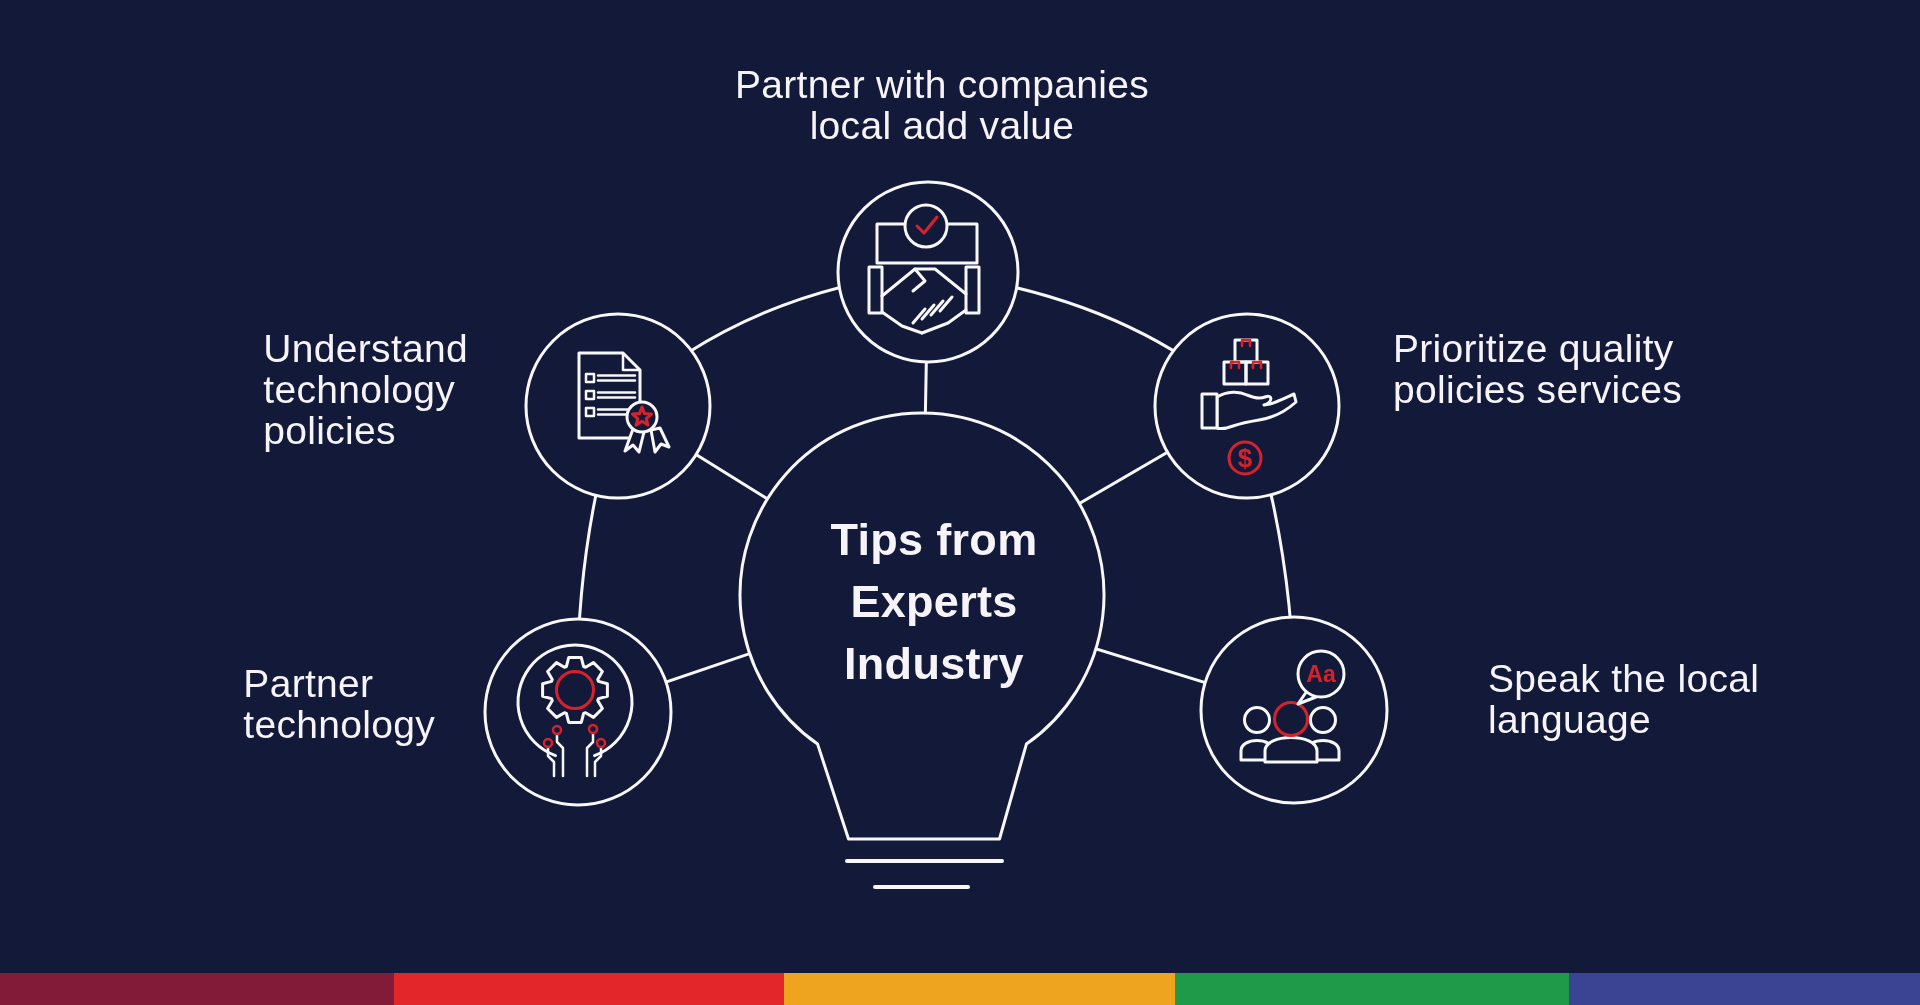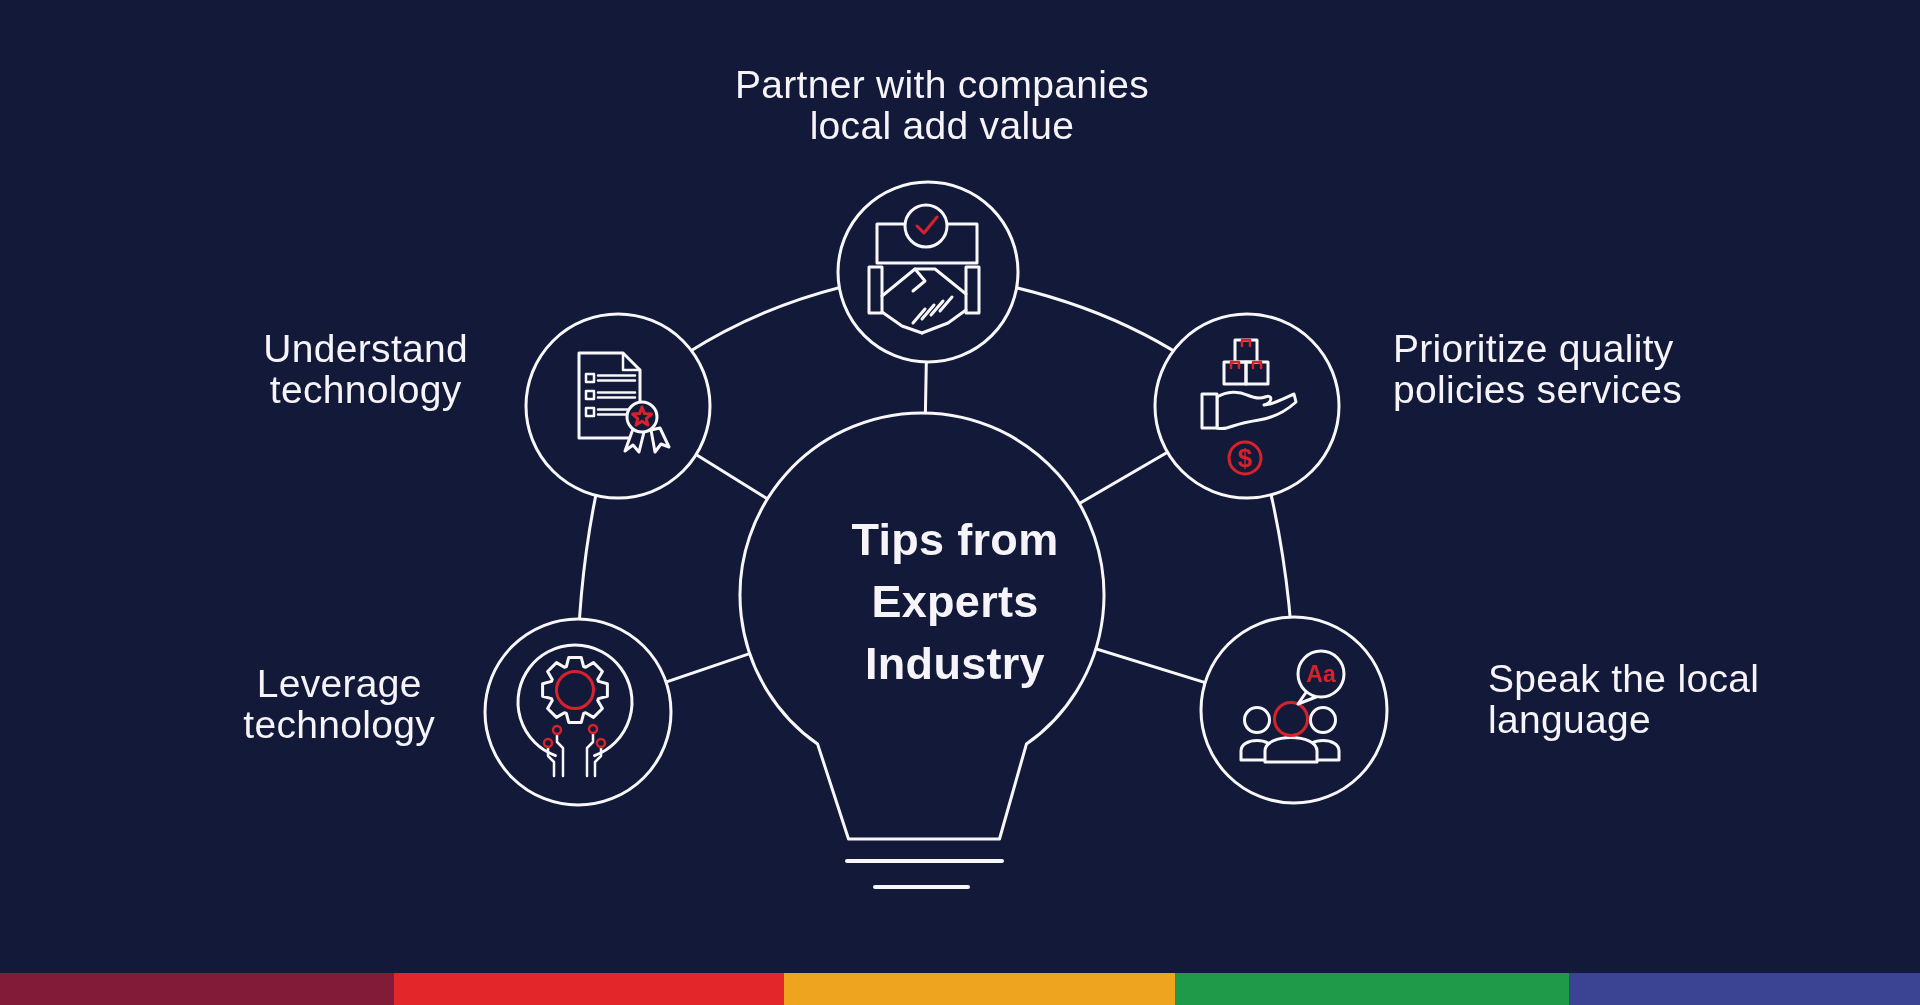--- a/index.html
+++ b/index.html
@@ -8,21 +8,21 @@
   .diagram-svg{position:absolute;left:0;top:0;}
   .ln{stroke:var(--line);stroke-width:3;fill:none;stroke-linecap:round;stroke-linejoin:round;}
   .thin{stroke-width:2.5;}
   .thick{stroke-width:4;}
   .fillbg{fill:var(--bg);}
   .red{stroke:var(--accent);}
   .redtext{fill:var(--accent);stroke:none;font-weight:bold;font-family:"Liberation Sans",sans-serif;}
   .label{position:absolute;color:var(--text);font-size:39px;line-height:41px;letter-spacing:.3px;}
   .label div{white-space:nowrap;}
   .label-center{text-align:center;}
-  .label-right{text-align:center;}
+  .label-right{text-align:left;}
   .label-left{text-align:left;}
   .title{position:absolute;color:var(--text);font-size:45px;line-height:62px;font-weight:700;text-align:center;letter-spacing:.3px;}
   .stripe{position:absolute;left:0;bottom:0;width:1920px;height:32px;display:flex;}
   .stripe > div{height:100%;}
   .seg1{width:394px;background:var(--stripe1);}
   .seg2{width:390px;background:var(--stripe2);}
   .seg3{width:391px;background:var(--stripe3);}
   .seg4{width:394px;background:var(--stripe4);}
   .seg5{width:351px;background:var(--stripe5);}
 </style>
@@ -114,38 +114,39 @@
       <circle class="ln fillbg" cx="-37" cy="10" r="12.5"></circle>
       <circle class="ln fillbg" cx="29" cy="10" r="12.5"></circle>
       <path class="ln fillbg" d="M -29 52 L -29 41 C -29 23 23 23 23 41 L 23 52 Z"></path>
       <circle class="ln red fillbg" stroke-width="3.5" cx="-3" cy="9" r="16.5"></circle>
       <path class="ln fillbg" d="M 13 -19 L 4 -6 L 22 -13 Z"></path>
       <circle class="ln fillbg" cx="27" cy="-36" r="23"></circle>
       <text class="redtext" x="27" y="-28" font-size="23" font-weight="normal" text-anchor="middle">Aa</text>
     </g>
   </svg>
 
-  <div class="title" style="left:705px;top:509px;width:500px;">
+  <div class="title" style="left:684px;top:509px;width:500px;">
     <div>Tips from</div>
     <div>Experts</div>
     <div>Industry</div>
   </div>
 
   <div class="label label-center" style="left:392px;top:64px;width:1100px;">
     <div>Partner with companies</div>
     <div>local add value</div>
   </div>
 
   <div class="label label-right" style="right:1452px;top:328px;">
     <div>Understand</div>
     <div>technology</div>
+    <div>policies</div>
   </div>
 
   <div class="label label-right" style="right:1485px;top:663px;">
-    <div>Leverage</div>
+    <div>Partner</div>
     <div>technology</div>
   </div>
 
   <div class="label label-left" style="left:1393px;top:328px;">
     <div>Prioritize quality</div>
     <div>policies services</div>
   </div>
 
   <div class="label label-left" style="left:1488px;top:658px;">
     <div>Speak the local</div>

